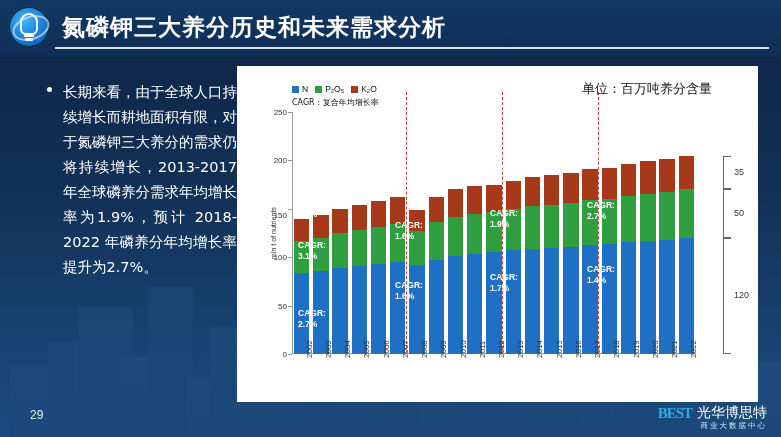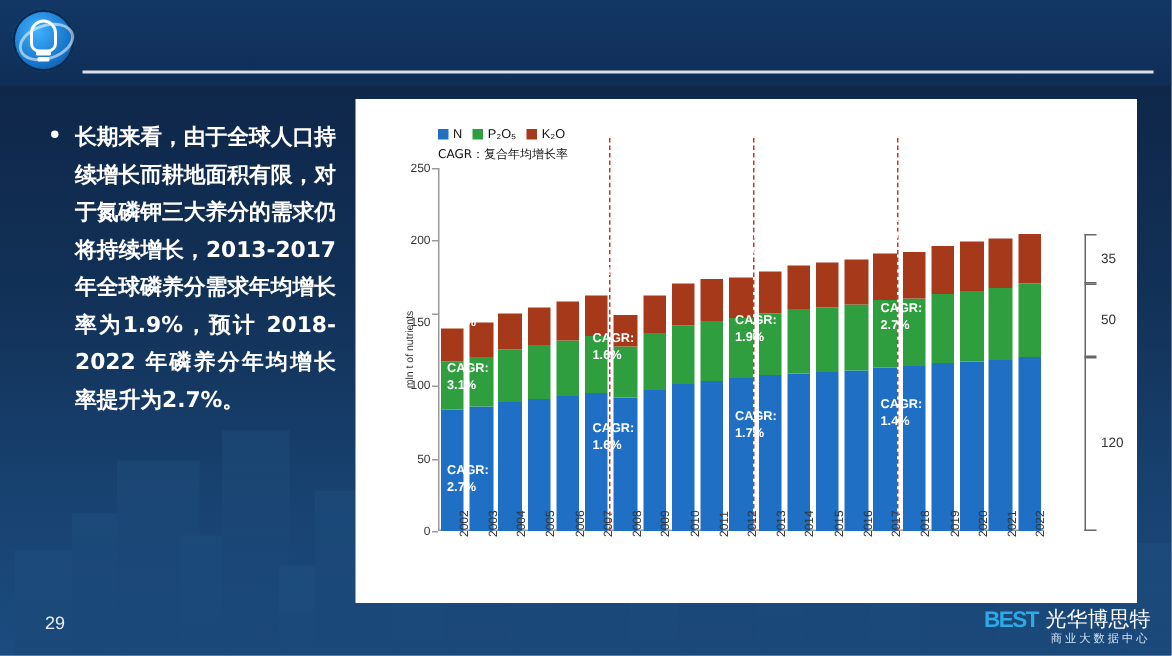--- a/index.html
+++ b/index.html
@@ -52,24 +52,23 @@
   }
   #logo .base2{
     position:absolute;left:17px;top:32px;width:8px;height:3px;background:#fff;border-radius:1px;
   }
   #logo .arc{
     position:absolute;left:4px;top:10px;width:34px;height:20px;border:2px solid rgba(255,255,255,.55);
     border-radius:50%;transform:rotate(-18deg);
   }
   
   #bullet{
-    position:absolute;left:34px;top:80px;width:190px;
+    position:absolute;left:47px;top:80px;width:190px;
     color:#ffffff;font-size:14.5px;line-height:1.72;
     font-family:"DejaVu Sans","Liberation Sans",sans-serif;
-    font-weight:bold;
   }
   #bullet .dot{
     position:absolute;left:0;top:7px;width:5px;height:5px;border-radius:50%;background:#ffffff;
   }
   #bullet .txt{display:block;margin-left:16px;text-align:justify;}
   
   #chart-panel{
     position:absolute;left:237px;top:66px;width:521px;height:336px;
     background:#ffffff;
   }
@@ -127,21 +126,21 @@
     border-width:1px 0 1px 1px;box-sizing:border-box;
   }
   
   #page-num{
     position:absolute;left:30px;top:408px;color:#ffffff;font-size:12px;opacity:.9;
   }
   #brand{
     position:absolute;right:14px;top:404px;display:flex;align-items:center;gap:5px;
   }
   #brand .mark{
-    color:#2fa9e6;font-size:15px;font-weight:bold;font-family:Liberation Sans, sans-serif;letter-spacing:-1px;margin-left:14px;
+    color:#2fa9e6;font-size:15px;font-weight:bold;font-family:Liberation Serif, serif;letter-spacing:-1px;margin-left:14px;
   }
   #brand .cn{color:#ffffff;font-size:14px;font-weight:normal;}
   #brand .sub{
     position:absolute;right:0;top:17px;color:#cfe3f5;font-size:7.5px;letter-spacing:2px;white-space:nowrap;
   }
 </style>
 </head>
 <body>
 
 <div id="slide">
@@ -169,30 +168,32 @@
       <div class="bldg" style="left: 748px; width: 33px; height: 75px;"></div>
     </div>
 
   <div id="header">
     <div id="logo">
       <div class="arc"></div>
         <div class="bulb"></div>
         <div class="base"></div>
         <div class="base2"></div>
     </div>
+    <div id="title">氮磷钾三大养分历史和未来需求分析</div>
     <div class="rule"></div>
   </div>
 
   <div id="bullet">
     <span class="dot"></span>
     <span class="txt">长期来看，由于全球人口持续增长而耕地面积有限，对于氮磷钾三大养分的需求仍将持续增长，2013-2017 年全球磷养分需求年均增长率为1.9%，预计 2018-2022 年磷养分年均增长率提升为2.7%。</span>
   </div>
 
   <div id="chart-panel">
 
+    <div class="unit-note">单位：百万吨养分含量</div>
 
     <div class="legend" id="legend">
         <span class="item">
           <span class="sw" style="background: rgb(31, 111, 196);"></span>
           <span>N</span>
         </span>
         <span class="item">
           <span class="sw" style="background: rgb(47, 158, 63);"></span>
           <span>P₂O₅</span>
         </span>

